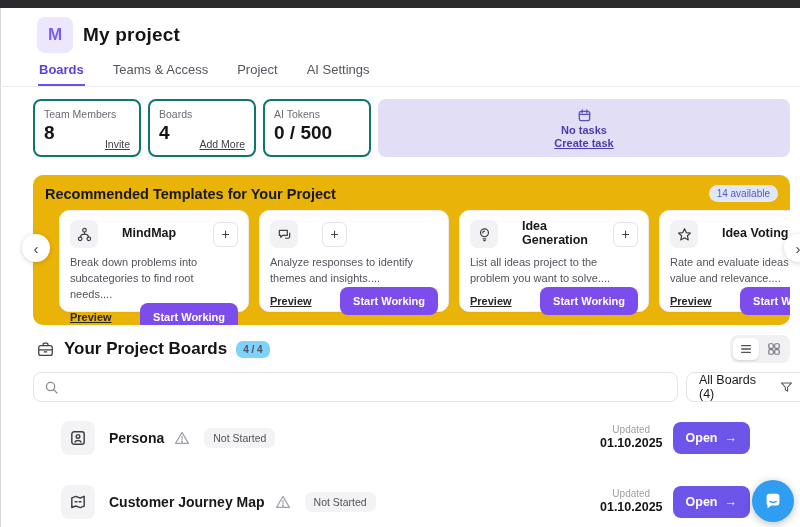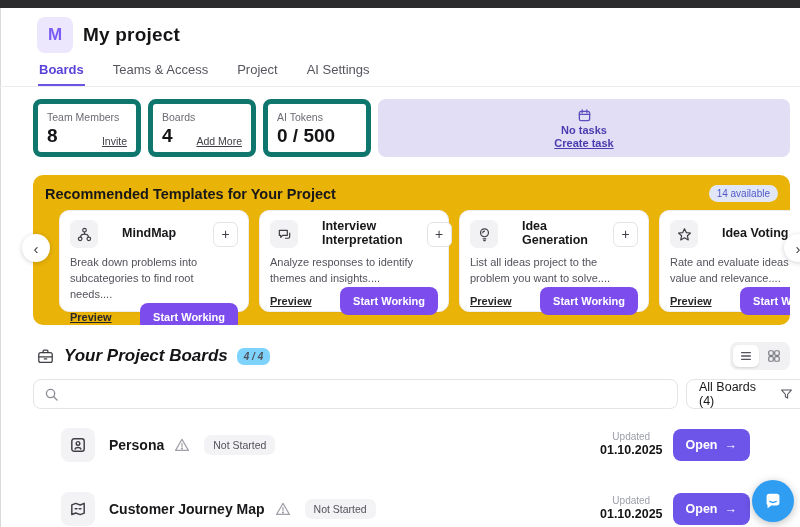--- a/index.html
+++ b/index.html
@@ -19,21 +19,21 @@
   .page-title { font-size:19px; font-weight:bold; letter-spacing:.2px; color:#141417; }
 
   
   .tabs { display:flex; gap:27px; margin:4px 0 0 5px; font-size:13px; }
   .tab { color:#55555e; padding:4px 1px 7px; cursor:pointer; }
   .tab.active { color:#5b43d8; font-weight:bold; border-bottom:2px solid #6d52e6; }
   .tabs-divider { height:1px; background:#ececee; margin:0 -10px 0 -33px; }
 
   
   .stats-row { display:flex; gap:7px; margin-top:12px; height:58px; }
-  .stat-card { width:108px; border:5px solid #0f766e; border-radius:8px; background:#fff;
+  .stat-card { width:108px; border:2px solid #0f766e; border-radius:8px; background:#fff;
                padding:7px 9px 5px; display:flex; flex-direction:column; position:relative; }
   .stat-label { font-size:10.5px; color:#6b6b74; }
   .stat-value { font-size:19px; font-weight:bold; margin-top:2px; color:#141417; }
   .stat-link { position:absolute; right:9px; bottom:5px; font-size:10.5px; color:#3f3f46;
                text-decoration:underline; cursor:pointer; }
   .tasks-panel { flex:1; background:#e2def6; border-radius:8px; display:flex; flex-direction:column;
                  align-items:center; justify-content:center; gap:1px; }
   .tasks-empty { font-size:11px; font-weight:bold; color:#4a3cae; }
   .tasks-link { font-size:11px; font-weight:bold; color:#4a3cae; text-decoration:underline; cursor:pointer; }
 
@@ -57,21 +57,21 @@
   .tcard-preview { font-size:11px; font-weight:bold; color:#27272a; text-decoration:underline; cursor:pointer; }
   .tcard-cta { font-size:11px; font-weight:bold; color:#fff; background:#7c4dec; border:none;
                border-radius:8px; padding:8px 13px; cursor:pointer; }
   .carousel-btn { position:absolute; width:28px; height:28px; border-radius:50%; background:#fff;
                   box-shadow:0 1px 5px rgba(0,0,0,.18); border:none; display:flex; align-items:center;
                   justify-content:center; font-size:15px; color:#3f3f46; cursor:pointer; z-index:5; top:226px; }
   .carousel-prev { left:22px; }
   .carousel-next { left:784px; }
 
   
-  .boards-head { display:flex; align-items:center; margin-top:16px; height:30px;font-style:italic; }
+  .boards-head { display:flex; align-items:center; margin-top:9px; height:30px; }
   .boards-title-wrap { display:flex; align-items:center; gap:9px; margin-left:3px; }
   .boards-title { font-size:17px; font-weight:bold; color:#141417; }
   .boards-count { font-size:10px; background:#7dd3fc; color:#52525b; padding:3px 7px; border-radius:7px; font-weight:bold; }
   .view-toggle { margin-left:auto; background:#f1f1f3; border-radius:8px; padding:3px; display:flex; gap:2px; }
   .view-btn { width:26px; height:22px; border:none; background:transparent; border-radius:6px;
               display:flex; align-items:center; justify-content:center; cursor:pointer; }
   .view-btn.active { background:#fff; box-shadow:0 1px 2px rgba(0,0,0,.12); }
 
   .search-row { display:flex; margin-top:8px; gap:8px; }
   .search-box { flex:1; display:flex; align-items:center; gap:8px; border:1px solid #e4e4e8;
@@ -181,21 +181,20 @@
       <div class="tcard">
         <div class="tcard-top">
           <span class="tcard-iconbox">
               <span>
             <svg width="15" height="15" viewBox="0 0 16 16" fill="none" stroke="#3f3f46" stroke-width="1.3" stroke-linejoin="round">
               <path d="M2.5 3.5h8.5v5.5H6l-2 2v-2H2.5z"></path>
                   <path d="M13.5 6v4.5a1.5 1.5 0 0 1-1.5 1.5H8.5"></path>
             </svg>
               </span>
             </span>
-          <div class="tcard-title">Interview Interpretation</div>
           <button class="tcard-add">+</button>
         </div>
         <div class="tcard-desc">Analyze responses to identify themes and insights....</div>
         <div class="tcard-foot">
           <span class="tcard-preview">Preview</span>
           <button class="tcard-cta">Start Working</button>
         </div>
       </div>
 
       <div class="tcard">

